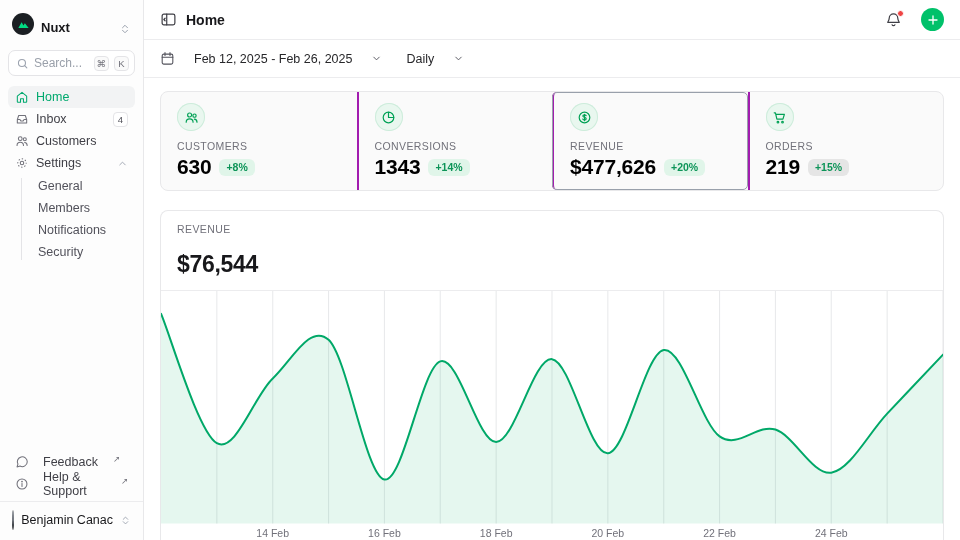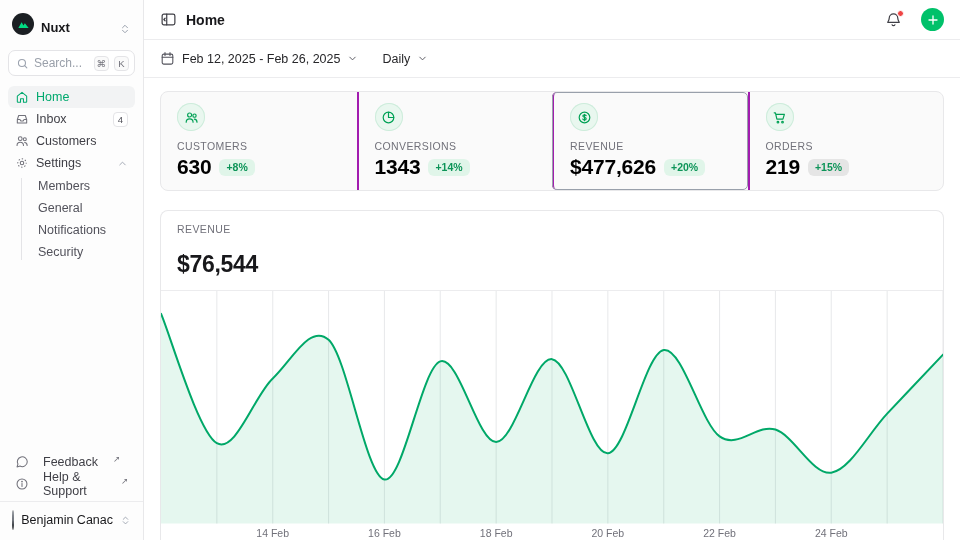--- a/index.html
+++ b/index.html
@@ -55,21 +55,21 @@
   .collapse-btn { color:#3f3f46; display:flex; cursor:pointer; }
   .page-title { font-size:14px; font-weight:700; flex:1; }
   .bell-wrap { position:relative; color:#3f3f46; display:flex; cursor:pointer; margin-right:10px; }
   .bell-dot { position:absolute; top:-1px; right:-2px; width:7px; height:7px; border-radius:50%;
     border:1.5px solid #fff; }
   .plus-btn { width:23px; height:23px; border-radius:50%; display:flex; align-items:center;
     justify-content:center; border:none; cursor:pointer; }
 
   .toolbar { height:38px; min-height:38px; border-bottom:1px solid #ececee; display:flex;
     align-items:center; padding:0 16px; gap:24px; }
-  .tool-btn { display:flex; align-items:center; gap:7px; font-size:12.5px; font-weight:500;
+  .tool-btn { display:flex; align-items:center; gap:19px; font-size:12.5px; font-weight:500;
     color:#27272a; cursor:pointer; }
   .tool-btn .tic { color:#52525b; display:flex; }
 
   .content { padding:13px 16px 0; flex:1; display:flex; flex-direction:column; min-height:0; }
 
   .stats { display:grid; grid-template-columns:repeat(4,1fr); background:#fafafa;
     border:1px solid #e8e8ea; border-radius:8px; height:100px; }
   .stat { padding:11px 16px; position:relative; cursor:pointer; }
   .stat + .stat { border-left:2px solid #a21caf; }
   .stat.selected { outline:1px solid #99a0ab; outline-offset:-1px; border-radius:5px; }
@@ -162,24 +162,24 @@
         </span>
         <span>Settings</span>
         <span class="nav-chev">
           <svg width="11" height="11" viewBox="0 0 24 24" fill="none" stroke="currentColor" stroke-width="2" stroke-linecap="round" stroke-linejoin="round">
               <path d="M6 15l6-6 6 6"></path>
             </svg>
         </span>
       </div>
       <div class="subnav">
         <div class="sub-item">
+            <span>General</span>
+          </div>
+        <div class="sub-item">
             <span>Members</span>
-          </div>
-        <div class="sub-item">
-            <span>General</span>
           </div>
         <div class="sub-item">
             <span>Notifications</span>
           </div>
         <div class="sub-item">
             <span>Security</span>
           </div>
       </div>
     </nav>
 

